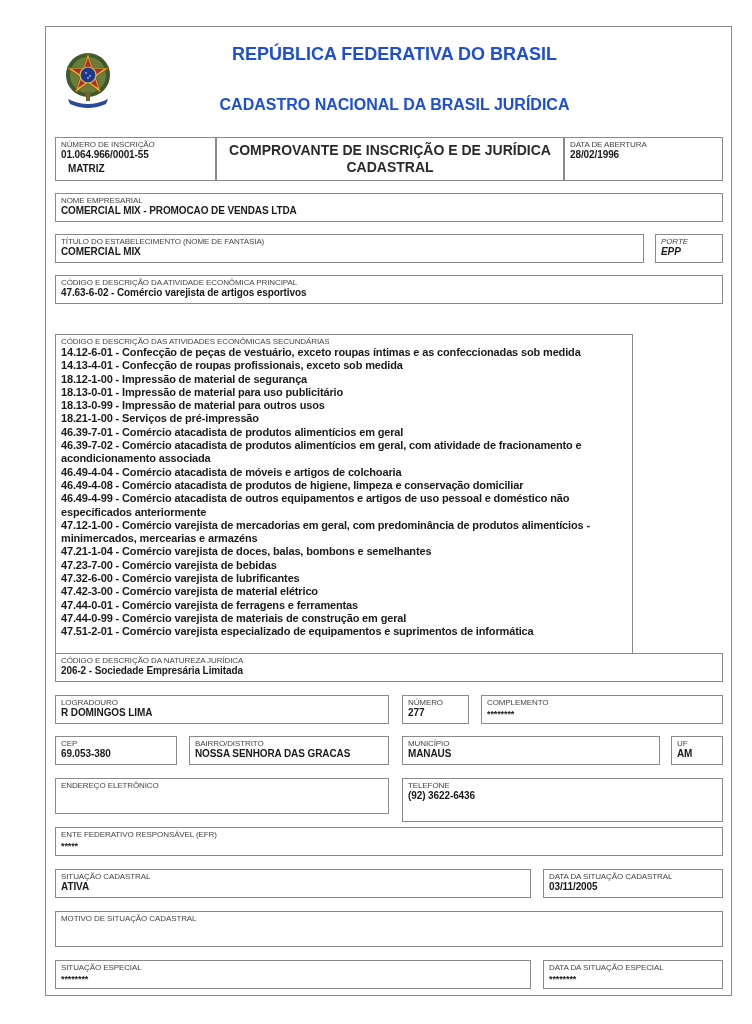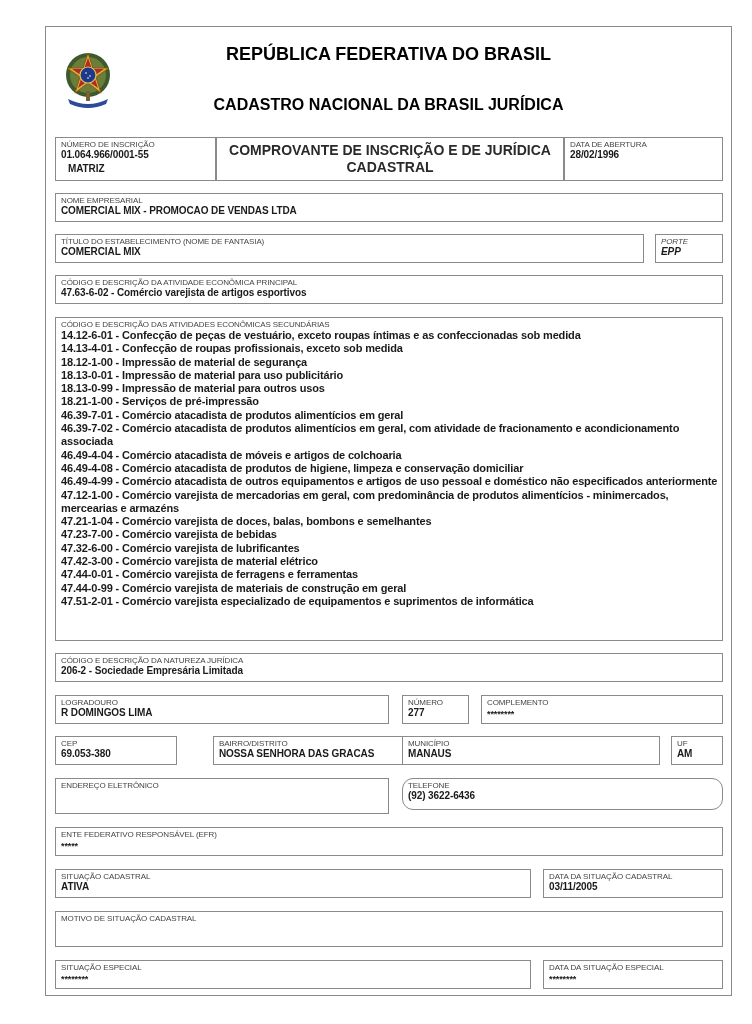--- a/index.html
+++ b/index.html
@@ -2,21 +2,21 @@
 <html><head>
 <meta charset="utf-8">
 <style>
   html, body { margin:0; padding:0; background:#ffffff; }
   body { width:752px; height:1024px; position:relative; font-family:"Liberation Sans", sans-serif; color:#1a1a1a; }
   .page { position:absolute; left:45px; top:26px; width:687px; height:970px; border:1px solid #8a8a8a; box-sizing:border-box; }
   .box { position:absolute; border:1px solid #8a8a8a; box-sizing:border-box; background:#fff; }
   .lbl { position:absolute; left:5px; top:2px; font-size:8px; color:#444; letter-spacing:-0.1px; text-transform:uppercase; white-space:nowrap; }
   .val { position:absolute; left:5px; top:11px; font-size:10px; font-weight:bold; color:#1a1a1a; white-space:nowrap; letter-spacing:-0.1px; }
   .val.small { font-size:9px; top:13px; }
-  .h1 { position:absolute; left:0; width:100%; text-align:center; font-weight:bold; color:#000000; }
+  .h1 { position:absolute; left:6px; width:100%; text-align:center; font-weight:bold; color:#1d4ed8; }
   .emblem { position:absolute; left:14px; top:22px; width:56px; height:62px; }
   .sec-list { position:absolute; left:5px; top:11px; right:4px; font-size:11px; font-weight:bold; line-height:13.3px; color:#1a1a1a; letter-spacing:-0.15px; }
   .sec-list div { white-space:normal; }
   .comprovante { position:absolute; left:0; right:0; top:4px; text-align:center; font-size:14px; font-weight:bold; line-height:17px; color:#2a2a2a; }
 </style>
 </head>
 <body>
 
 <div class="page">
 
@@ -64,21 +64,21 @@
   <div class="box" style="left:609px; top:207px; width:68px; height:29px;font-style:italic;">
     <div class="lbl">PORTE</div>
     <div class="val">EPP</div>
   </div>
 
   <div class="box" style="left:9px; top:248px; width:668px; height:29px;">
     <div class="lbl">CÓDIGO E DESCRIÇÃO DA ATIVIDADE ECONÔMICA PRINCIPAL</div>
     <div class="val">47.63-6-02 - Comércio varejista de artigos esportivos</div>
   </div>
 
-  <div class="box" style="left:9px; top:290px; width:668px; height:324px;">
+  <div class="box" style="left:9px; top:307px; width:578px; height:324px;">
     <div class="lbl">CÓDIGO E DESCRIÇÃO DAS ATIVIDADES ECONÔMICAS SECUNDÁRIAS</div>
     <div class="sec-list" id="sec-list">
         <div>14.12-6-01 - Confecção de peças de vestuário, exceto roupas íntimas e as confeccionadas sob medida</div>
         <div>14.13-4-01 - Confecção de roupas profissionais, exceto sob medida</div>
         <div>18.12-1-00 - Impressão de material de segurança</div>
         <div>18.13-0-01 - Impressão de material para uso publicitário</div>
         <div>18.13-0-99 - Impressão de material para outros usos</div>
         <div>18.21-1-00 - Serviços de pré-impressão</div>
         <div>46.39-7-01 - Comércio atacadista de produtos alimentícios em geral</div>
         <div>46.39-7-02 - Comércio atacadista de produtos alimentícios em geral, com atividade de fracionamento e acondicionamento associada</div>
@@ -111,38 +111,38 @@
   </div>
   <div class="box" style="left:435px; top:668px; width:242px; height:29px;">
     <div class="lbl">COMPLEMENTO</div>
     <div class="val small">********</div>
   </div>
 
   <div class="box" style="left:9px; top:709px; width:122px; height:29px;">
     <div class="lbl">CEP</div>
     <div class="val">69.053-380</div>
   </div>
-  <div class="box" style="left:143px; top:709px; width:200px; height:29px;margin-left:24px;">
+  <div class="box" style="left:143px; top:709px; width:200px; height:29px;">
     <div class="lbl">BAIRRO/DISTRITO</div>
     <div class="val">NOSSA SENHORA DAS GRACAS</div>
   </div>
   <div class="box" style="left:356px; top:709px; width:258px; height:29px;">
     <div class="lbl">MUNICÍPIO</div>
     <div class="val">MANAUS</div>
   </div>
   <div class="box" style="left:625px; top:709px; width:52px; height:29px;">
     <div class="lbl">UF</div>
     <div class="val">AM</div>
   </div>
 
   <div class="box" style="left:9px; top:751px; width:334px; height:36px;">
     <div class="lbl">ENDEREÇO ELETRÔNICO</div>
     <div class="val"></div>
   </div>
-  <div class="box" style="left:356px; top:751px; width:321px; height:32px;border-radius:11px;">
+  <div class="box" style="left:356px; top:751px; width:321px; height:44px;">
     <div class="lbl">TELEFONE</div>
     <div class="val">(92) 3622-6436</div>
   </div>
 
   <div class="box" style="left:9px; top:842px; width:476px; height:29px;">
     <div class="lbl">SITUAÇÃO CADASTRAL</div>
     <div class="val">ATIVA</div>
   </div>
 
   <div class="box" style="left:9px; top:800px; width:668px; height:29px;">

